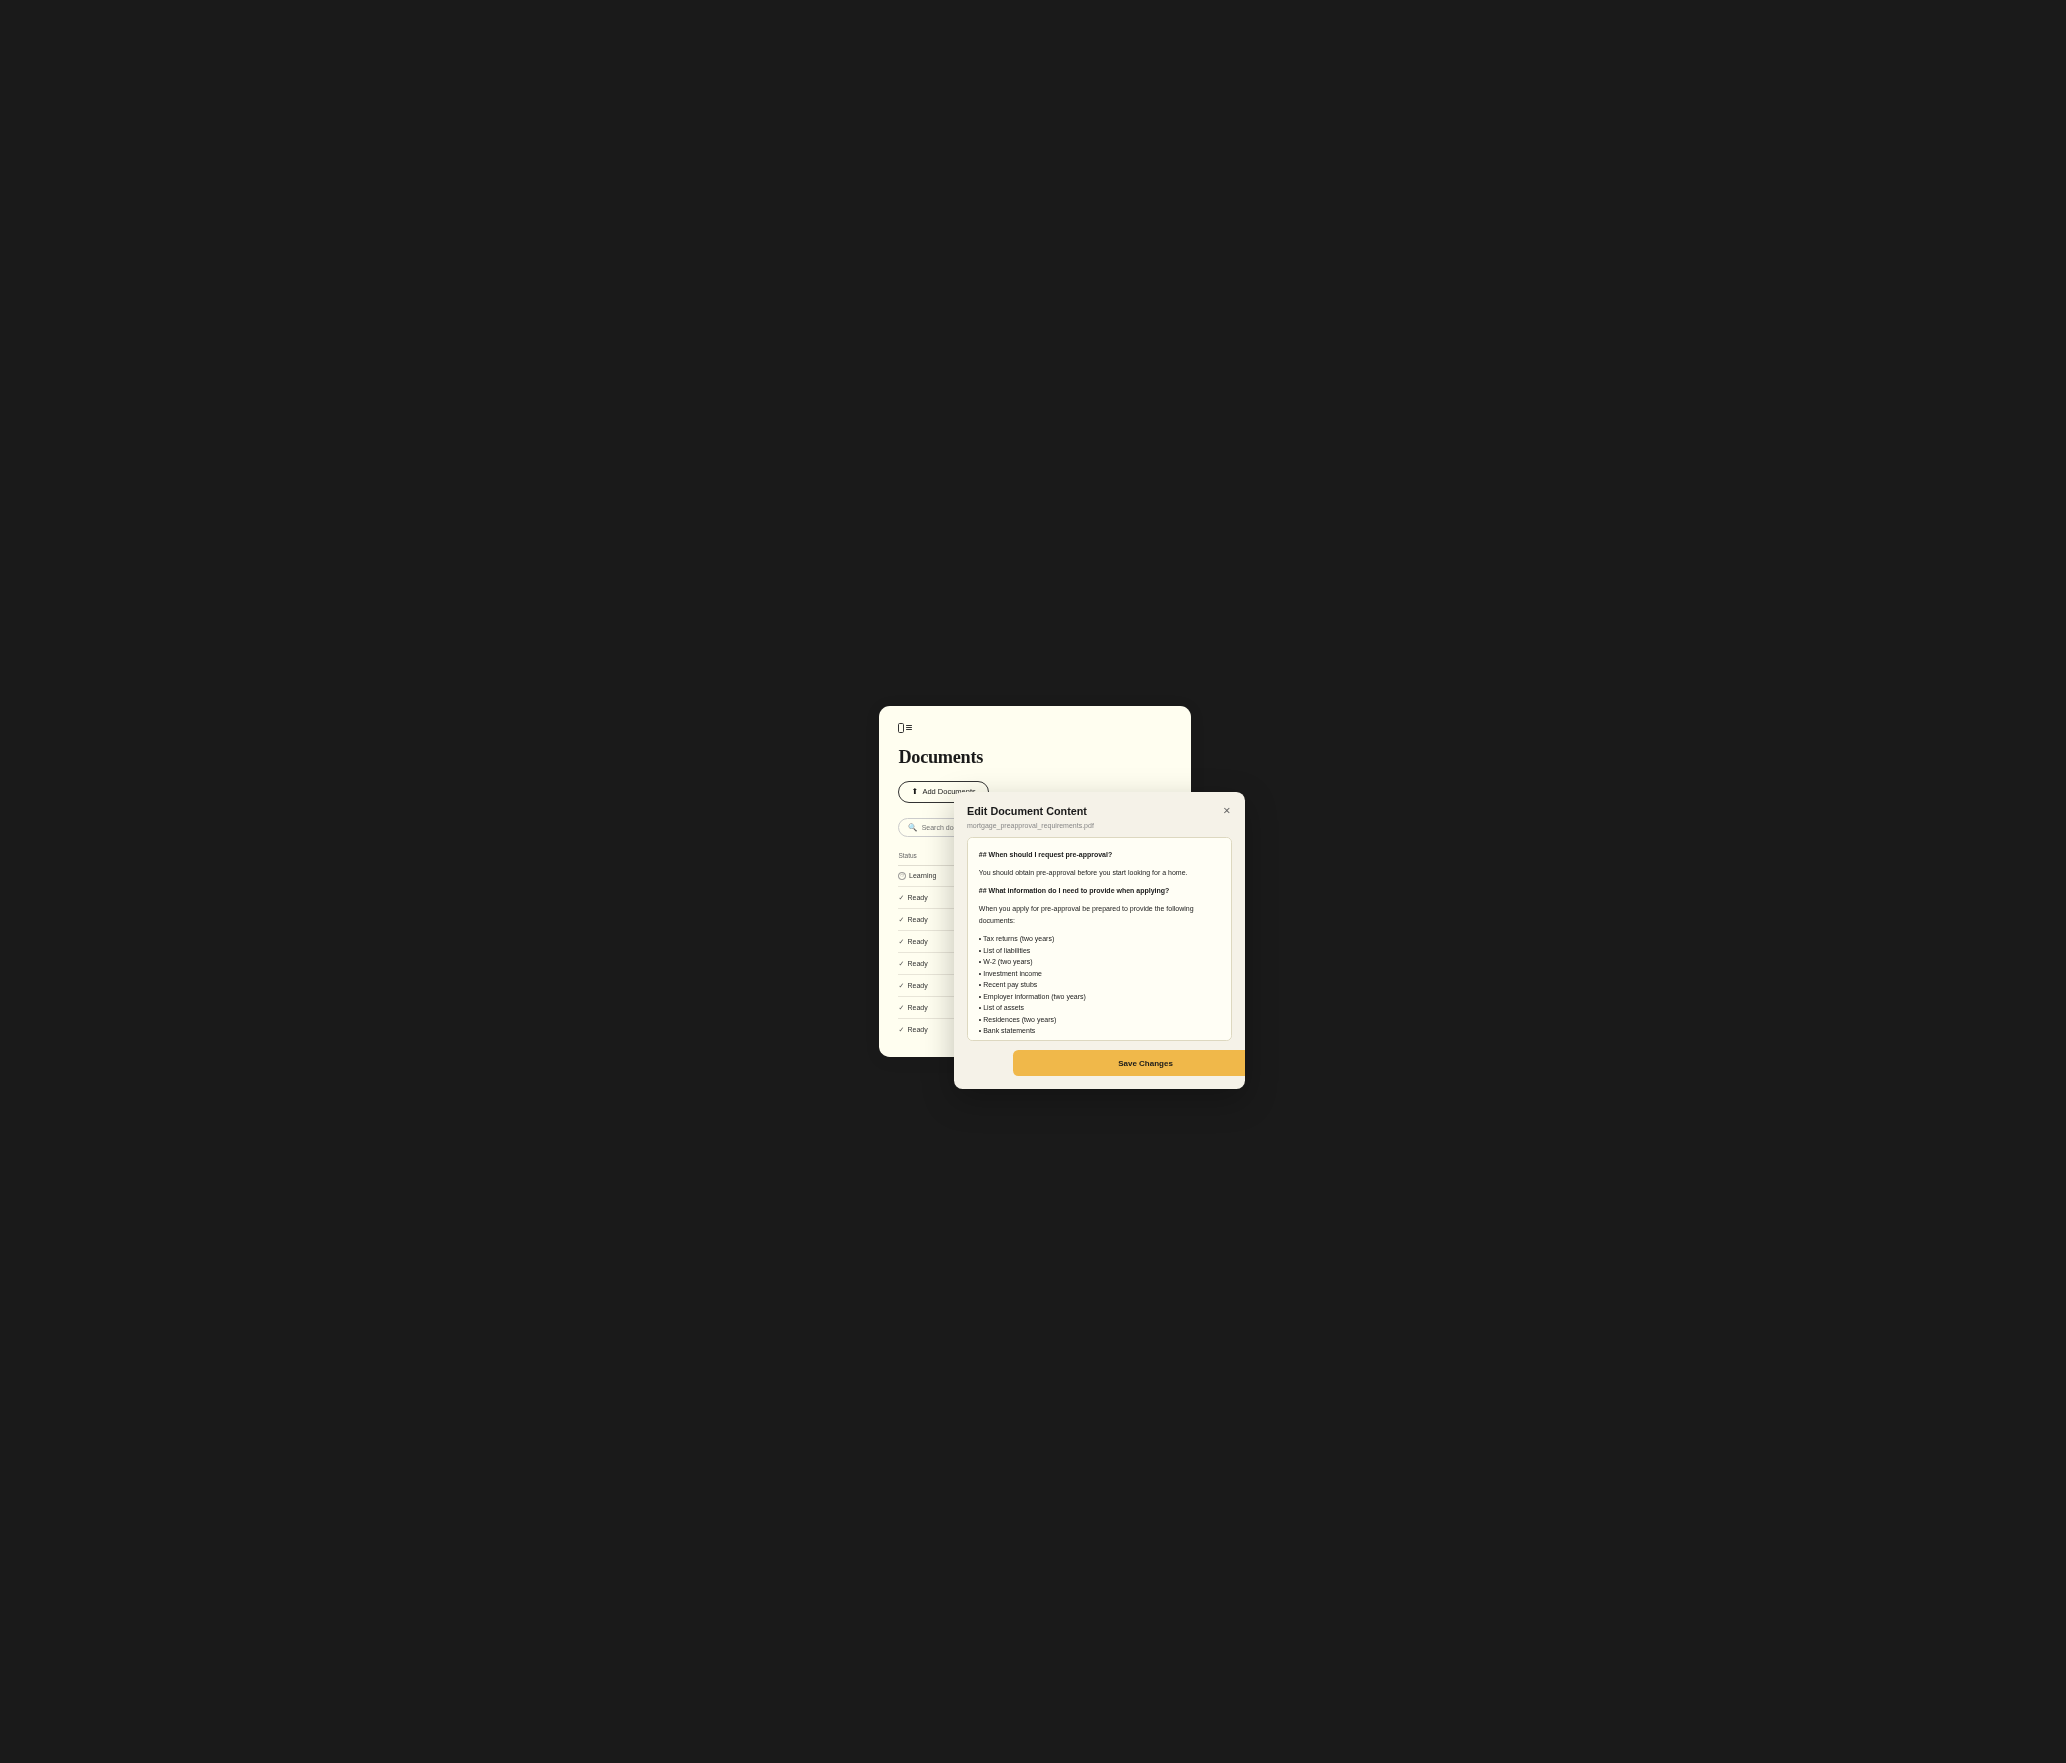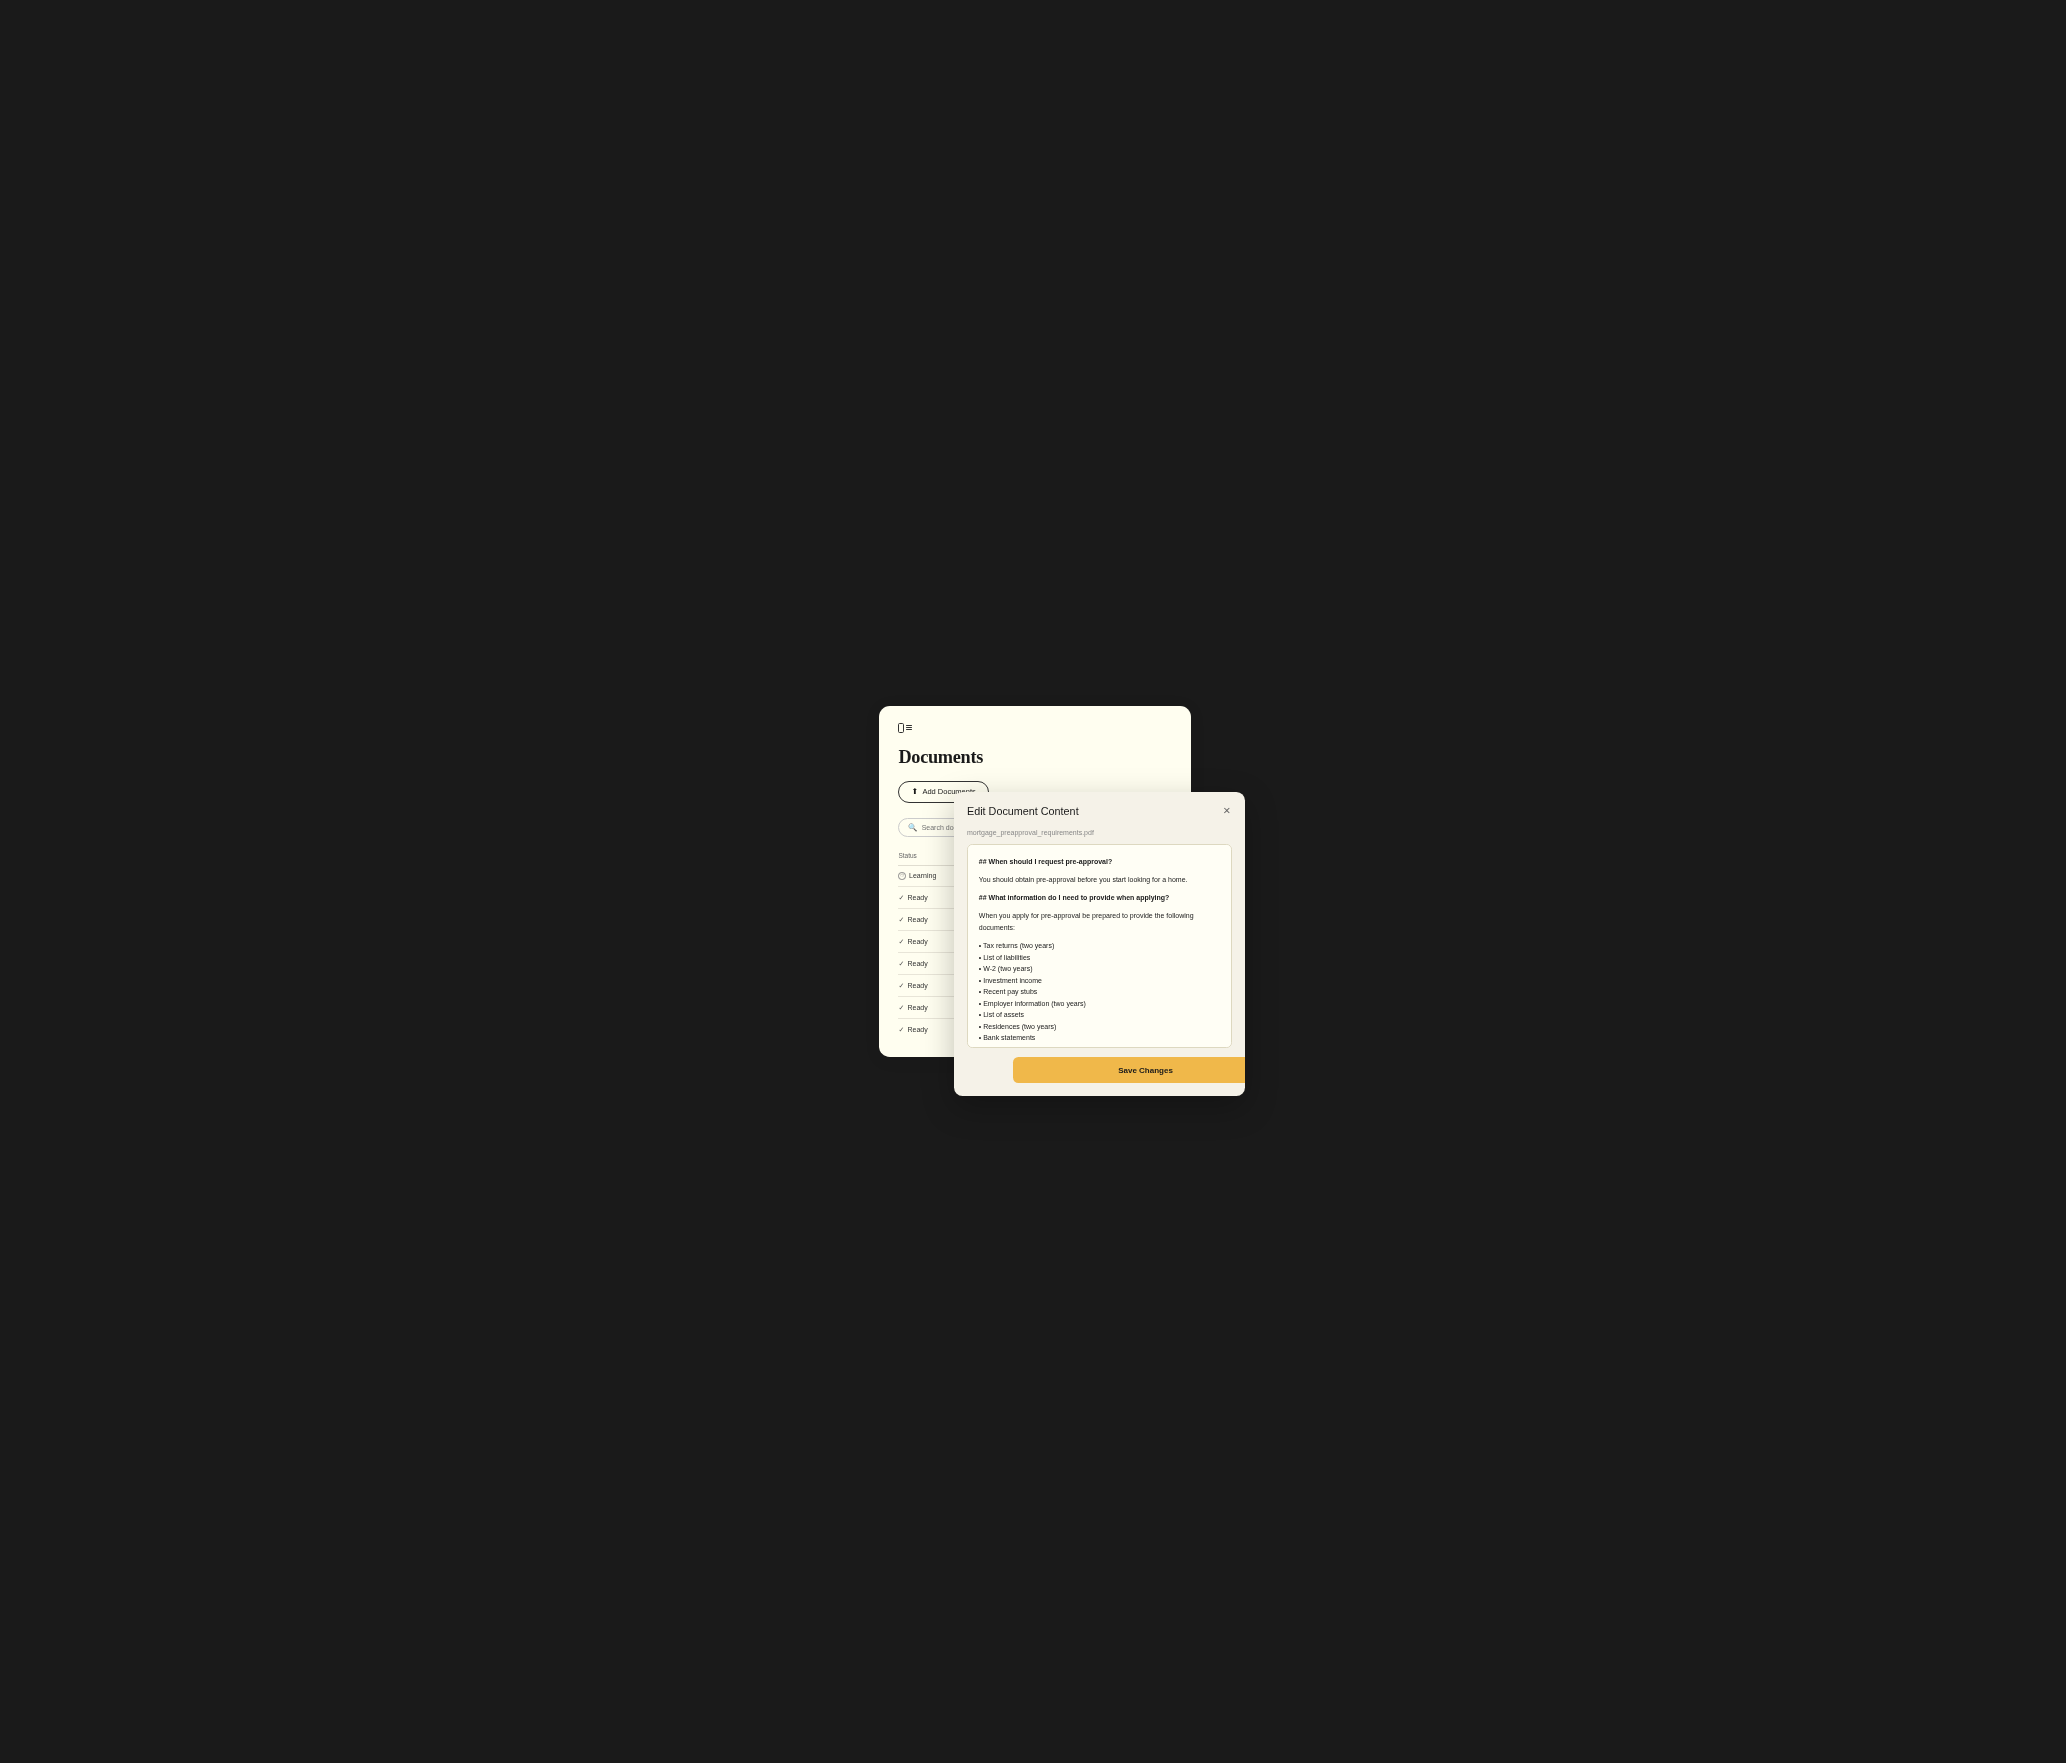--- a/index.html
+++ b/index.html
@@ -212,23 +212,23 @@
       overflow: hidden;
     }
 
     .modal-header {
       padding: 13px 13px 8.6px 13px;
       position: relative;
     }
 
     .modal-title {
       font-size: 10.8px;
-      font-weight: 400;
-      color: #1a1a1a;
-      margin-bottom: 12px;
+      font-weight: 700;
+      color: #1a1a1a;
+      margin-bottom: 5px;
     }
 
     .modal-subtitle {
       font-size: 7px;
       color: #888;
     }
 
     .modal-close-btn {
       position: absolute;
       top: 10.8px;

